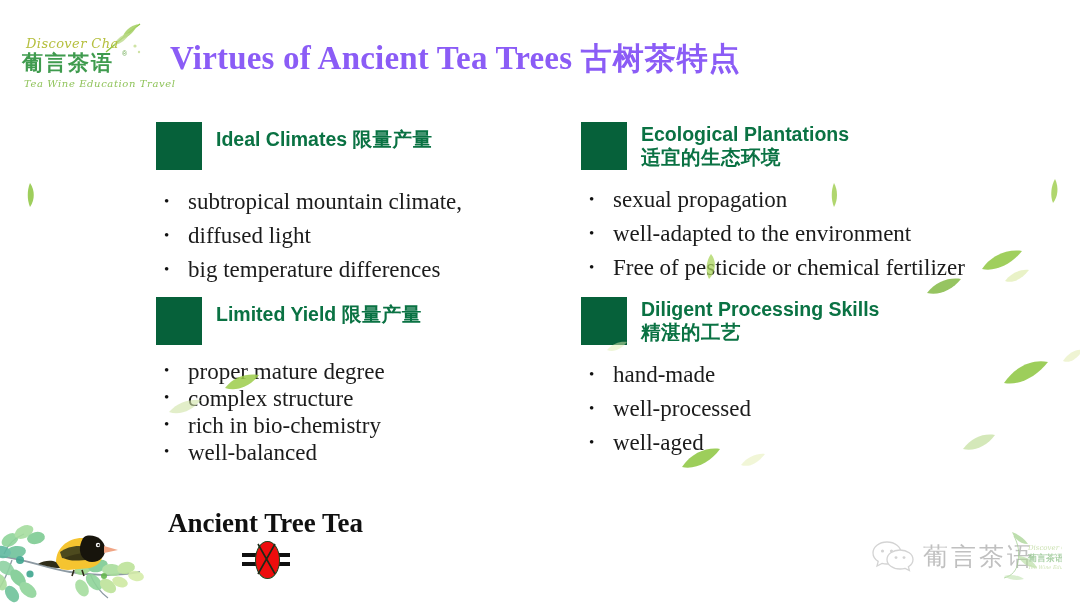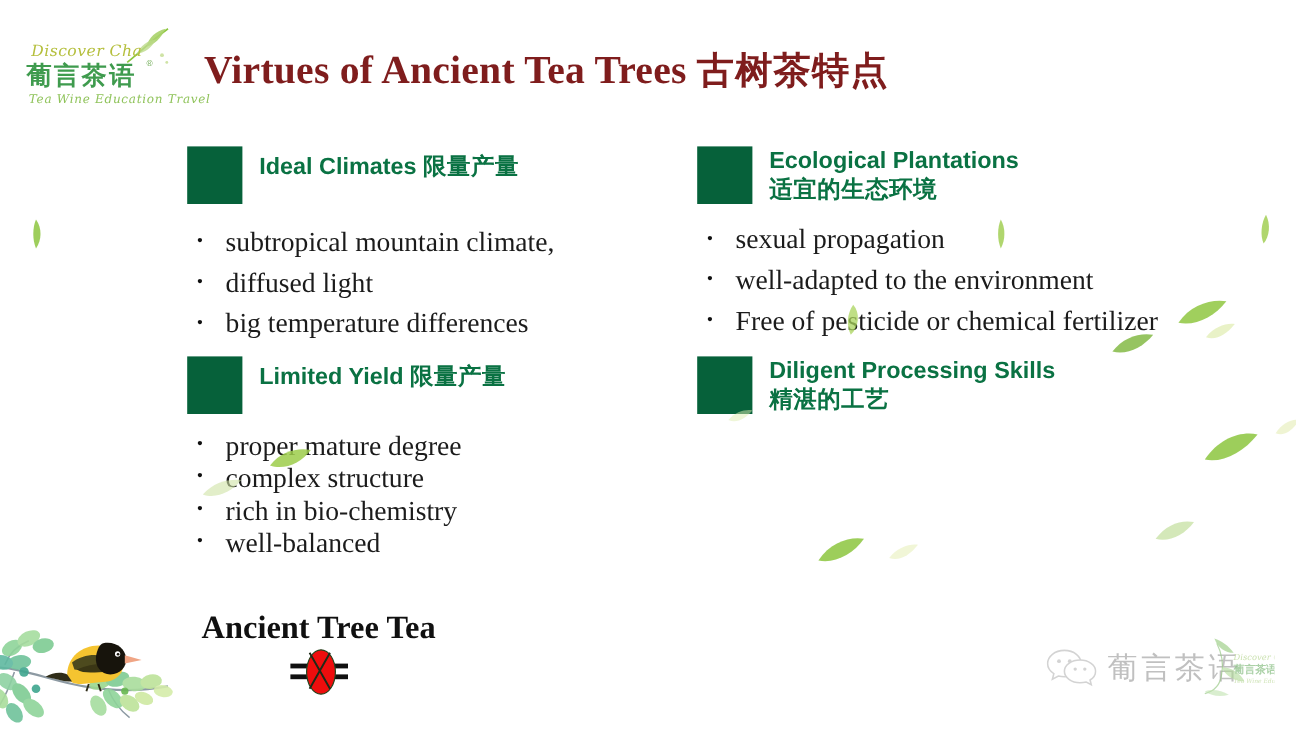--- a/index.html
+++ b/index.html
@@ -72,21 +72,21 @@
   .logo-sprig { position: absolute; left: 82px; top: 0px; }
 
   
   .title {
     position: absolute;
     left: 170px;
     top: 38px;
     font-family: "Liberation Serif", serif;
     font-weight: bold;
     font-size: 33px;
-    color: #7f1d1d;
+    color: #8b5cf6;
     white-space: nowrap;
     letter-spacing: .2px;
   }
   .title .cn {
     font-family: "DejaVu Sans", sans-serif;
     font-weight: bold;
     font-size: 31px;
     letter-spacing: 1px;
   }
 
@@ -304,20 +304,25 @@
   </div>
 
   <div class="section" style="left:581px; top:297px;">
     <div class="sec-head">
       <div class="sq"></div>
       <div class="sec-title" style="padding-top:0;">
         <span class="l2">Diligent Processing Skills</span>
         <span class="l2 cn">精湛的工艺</span>
       </div>
     </div>
+    <ul class="bullets loose" style="margin-top:14px; margin-left:4px;">
+      <li>hand-made</li>
+      <li>well-processed</li>
+      <li>well-aged</li>
+    </ul>
   </div>
 
   <div class="equation">
     <span>Ancient Tree Tea</span>
     <span class="eq-sym">
       <span class="eq-bar b1"></span>
       <span class="eq-bar b2"></span>
       <span class="eq-oval"></span>
       <svg class="eq-x" viewBox="0 0 23 36">
         <path d="M3 3 L20 33 M20 3 L3 33" stroke="#1c2b18" stroke-width="1.6" fill="none"></path>

